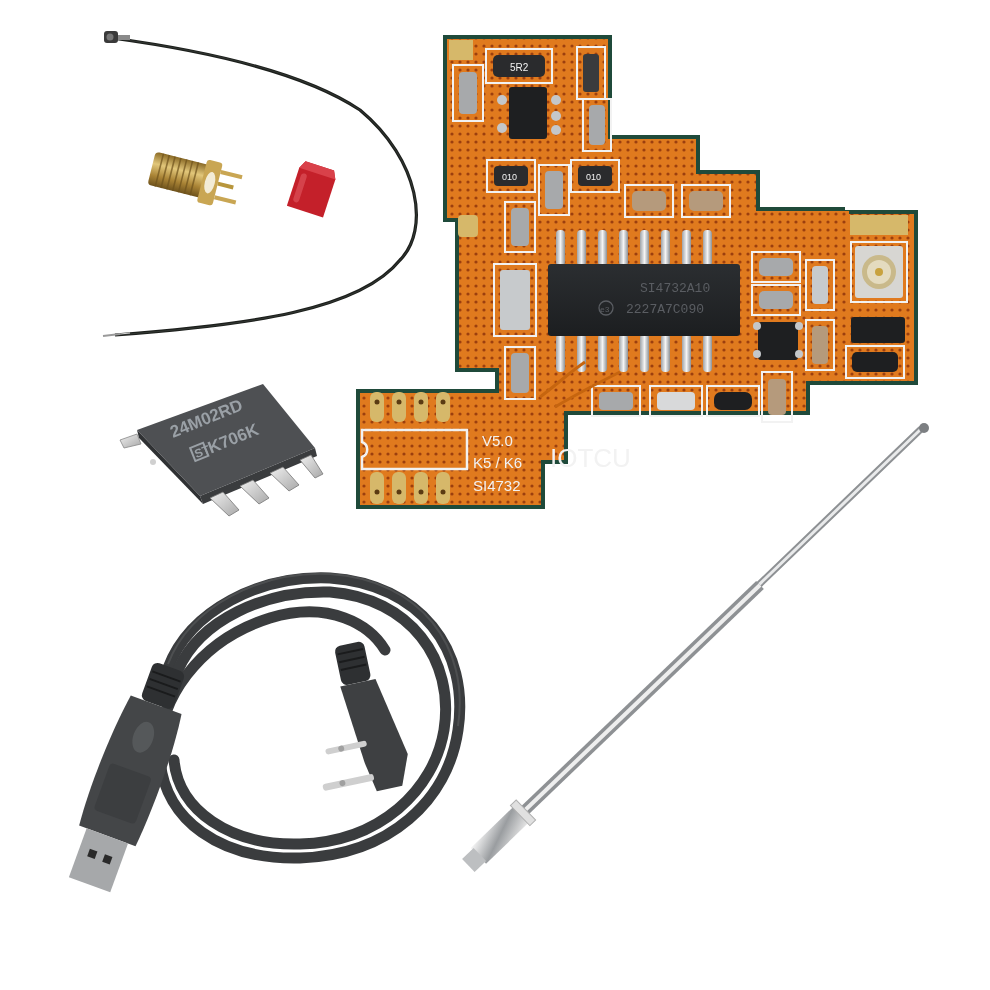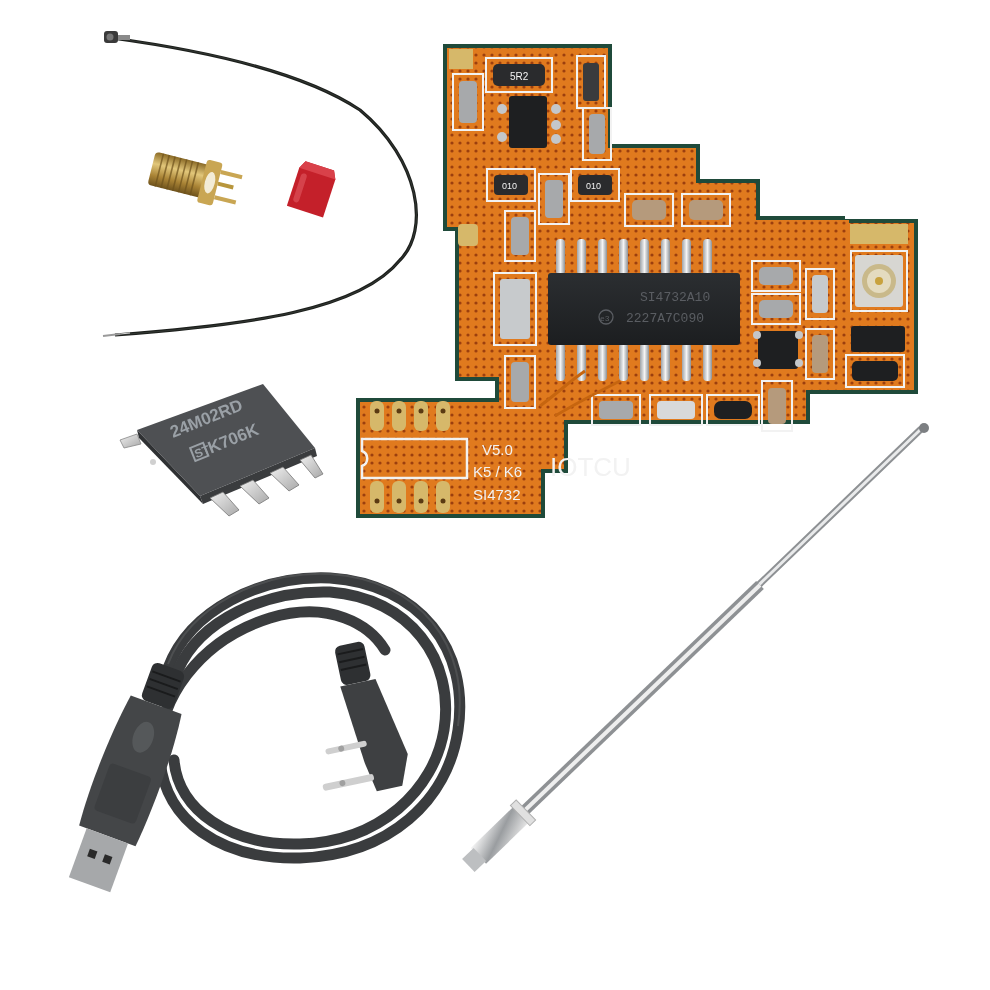--- a/index.html
+++ b/index.html
@@ -95,21 +95,21 @@
 
     <g fill="url(#leadg)" stroke="#777" stroke-width="0.8">
       <path d="M95,120 L108,114 L124,132 L114,138 Z"></path>
       <path d="M125,108 L138,102 L154,120 L144,126 Z"></path>
       <path d="M155,95 L168,89 L184,107 L174,113 Z"></path>
       <path d="M185,82 L196,77 L208,96 L200,100 Z"></path>
     </g>
   </svg>
 </div>
 
-<div class="abs" style="left:340px;top:36px;width:590px;height:490px;">
+<div class="abs" style="left:340px;top:27px;width:590px;height:490px;">
   <svg width="590" height="490" viewBox="340 25 590 490">
     <defs>
       <pattern id="dots" width="8" height="8" patternUnits="userSpaceOnUse">
         <rect width="8" height="8" fill="#e07a1e"></rect>
         <circle cx="4" cy="4" r="1.6" fill="#9c3f0e"></circle>
       </pattern>
       <linearGradient id="chipbody" x1="0" y1="0" x2="0" y2="1">
         <stop offset="0" stop-color="#2b2e31"></stop>
           <stop offset="1" stop-color="#1c1e20"></stop>
       </linearGradient>

